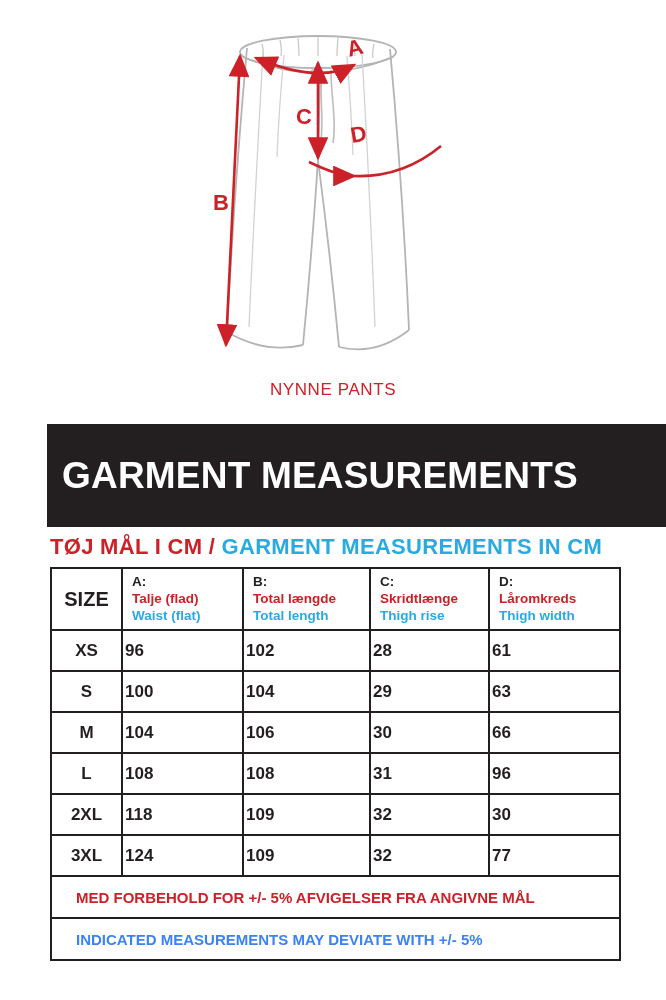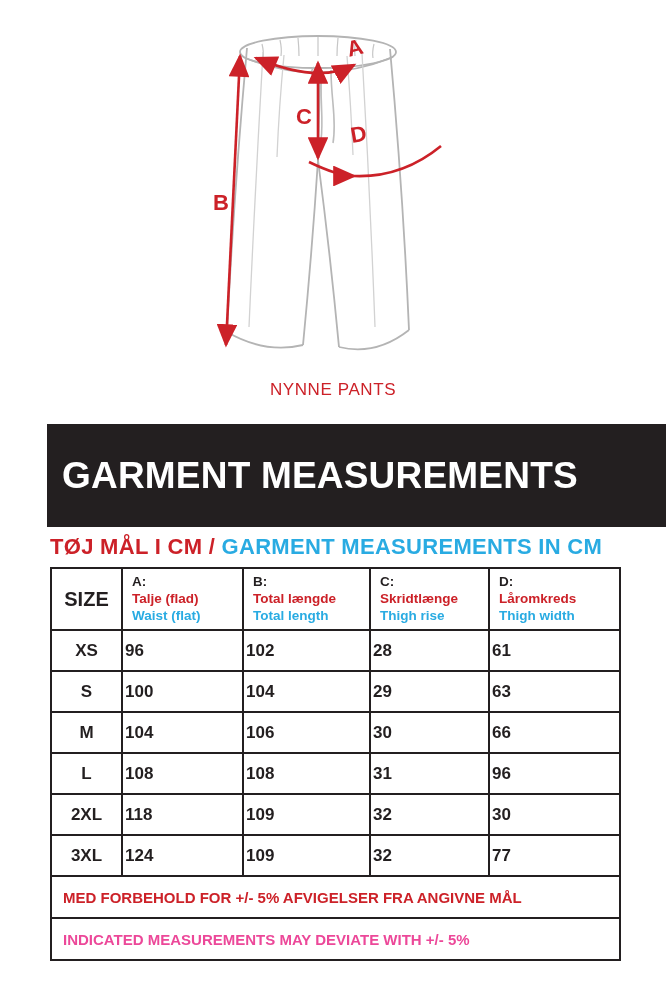--- a/index.html
+++ b/index.html
@@ -29,23 +29,23 @@
   th.size-head{font-size:20px;font-weight:bold;color:#231f20;text-align:center;height:58px;}
   th.meas-head{vertical-align:top;text-align:left;padding:5px 4px 4px 9px;font-size:13.5px;
                line-height:1.25;font-weight:bold;}
   th.meas-head .letter{color:#231f20;display:block;}
   th.meas-head .da{color:#cc2128;display:block;white-space:nowrap;}
   th.meas-head .en{color:#29abe2;display:block;white-space:nowrap;}
 
   td.size-cell{height:37px;text-align:center;font-weight:bold;font-size:17px;color:#231f20;border-radius:9px;}
   td.value-cell{padding-left:2px;font-weight:bold;font-size:17px;color:#231f20;text-align:left;}
 
-  td.note-cell{height:38px;padding-left:11px;font-weight:bold;font-size:15px;white-space:nowrap;}
+  td.note-cell{height:38px;padding-left:24px;font-weight:bold;font-size:15px;white-space:nowrap;}
   td.note-red{color:#cc2128;}
-  td.note-blue{color:#ec4899;}
+  td.note-blue{color:#3b82f6;}
 </style>
 </head>
 <body>
 
 <div class="diagram-wrap">
   <svg width="666" height="362" viewBox="0 0 666 362">
     <defs>
       <marker id="arrR" markerWidth="10" markerHeight="8" refX="8" refY="4" orient="auto">
         <path d="M0,0 L9,4 L0,8 z" fill="#cc2128"></path>
       </marker>

